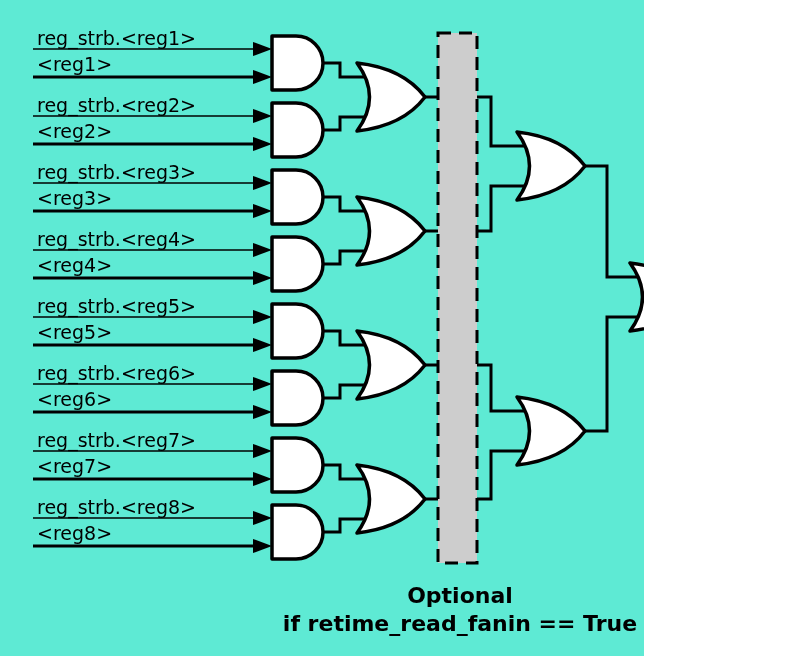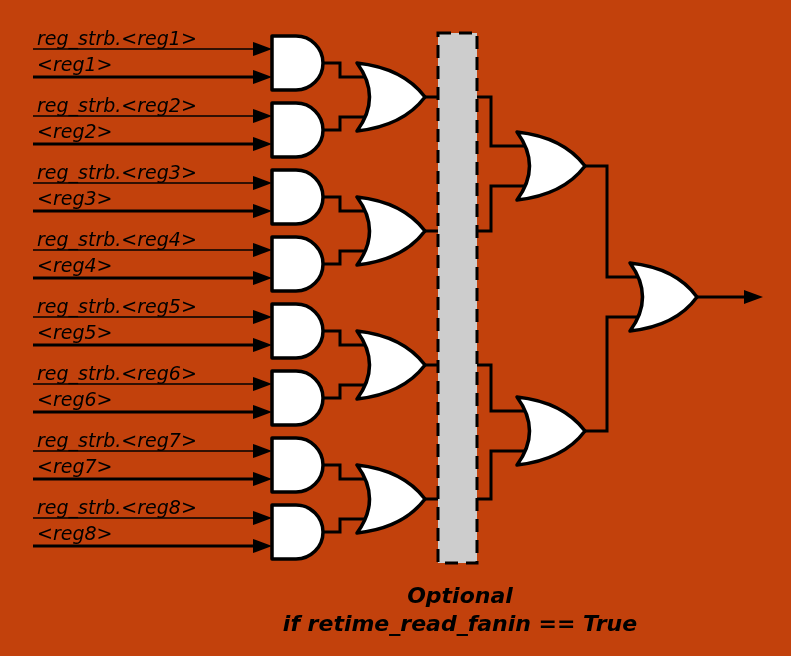--- a/index.html
+++ b/index.html
@@ -1,23 +1,22 @@
 <!DOCTYPE html>
 <html><head>
 <meta charset="utf-8">
 <style>
   html, body { margin: 0; padding: 0; background: #ffffff; }
   .canvas {
     position: relative;
-    width: 791px;
+    width: 644px;
     height: 656px;
-    background: #c2410c;
+    background: #5eead4;
     font-family: "DejaVu Sans", sans-serif;
     overflow: hidden;
-    font-style: italic;
   }
   svg { display: block; }
   .wire        { fill: none; stroke: #000; stroke-width: 3; }
   .wire-thin   { fill: none; stroke: #000; stroke-width: 1.5; }
   .wire-thick  { fill: none; stroke: #000; stroke-width: 3; }
   .gate        { fill: #fff; stroke: #000; stroke-width: 3.5; stroke-linejoin: round; }
   .arrowhead   { fill: #000; stroke: none; }
   .optional-rect { stroke: #000; stroke-width: 3; stroke-dasharray: 13 8; }
   .sig-label   { font-size: 19px; fill: #000; }
   .caption     { font-size: 22px; font-weight: bold; fill: #000; text-anchor: middle; }

